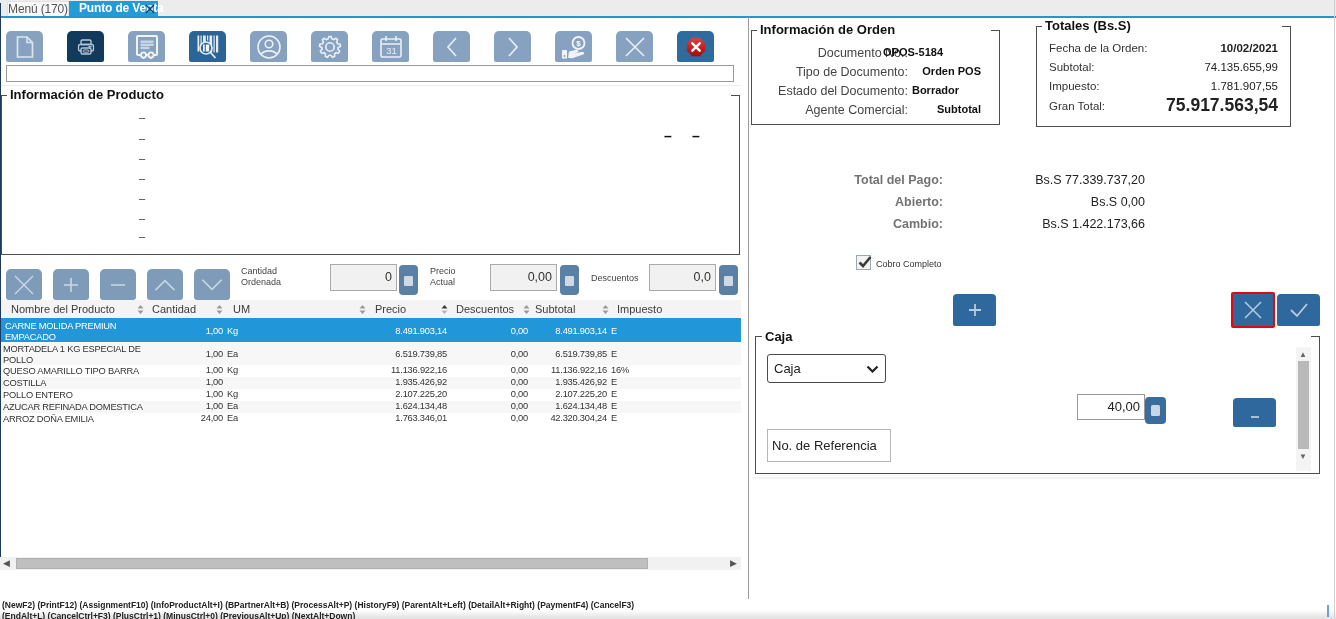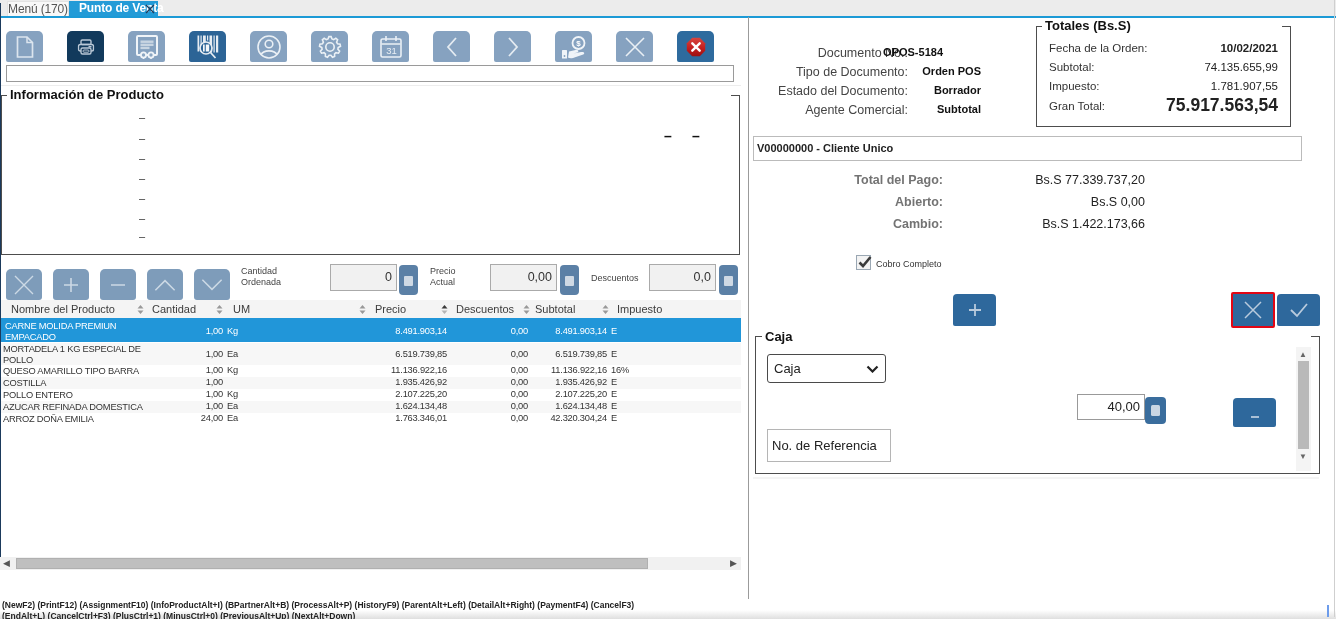--- a/index.html
+++ b/index.html
@@ -355,44 +355,48 @@
     <div class="cell" style="left:611px;">E</div>
   </div>
 
   <div id="hscroll" class="abs"></div>
   <div class="sarr abs" style="left:3px;">◀</div>
   <div id="hthumb" class="abs"></div>
   <div class="sarr abs" style="left:730px;">▶</div>
 
   <div id="vdiv" class="abs"></div>
 
+  <div id="fsorden" class="fs abs">
+    <div class="tick-l"></div>
+      <div class="tick-r"></div>
+    <div class="leg">Información de Orden</div>
+  </div>
   <div class="rlab" style="left:758px; top:46px; width:150px;">Documento No.:</div>
   <div class="rval" style="left:842px; top:46px; width:101px;">OPOS-5184</div>
   <div class="rlab" style="left:758px; top:65px; width:150px;">Tipo de Documento:</div>
   <div class="rval" style="left:880px; top:65px; width:101px;">Orden POS</div>
   <div class="rlab" style="left:758px; top:84px; width:150px;">Estado del Documento:</div>
-  <div class="rval" style="left:880px; top:84px; width:101px;padding-left:8px;">Borrador</div>
+  <div class="rval" style="left:858px; top:84px; width:101px;padding-left:8px;">Borrador</div>
   <div class="rlab" style="left:758px; top:103px; width:150px;">Agente Comercial:</div>
   <div class="rval" style="left:880px; top:103px; width:101px;">Subtotal</div>
 
   <div id="fstot" class="fs abs">
     <div class="tick-l"></div>
       <div class="tick-r"></div>
     <div class="leg">Totales (Bs.S)</div>
   </div>
   <div class="tlab" style="left:1049px; top:42px;">Fecha de la Orden:</div>
   <div class="tval" style="left:1178px; top:42px; width:100px; font-weight:bold;">10/02/2021</div>
   <div class="tlab" style="left:1049px; top:61px;">Subtotal:</div>
   <div class="tval" style="left:1178px; top:61px; width:100px;">74.135.655,99</div>
   <div class="tlab" style="left:1049px; top:80px;">Impuesto:</div>
   <div class="tval" style="left:1178px; top:80px; width:100px;">1.781.907,55</div>
   <div class="tlab" style="left:1049px; top:100px;">Gran Total:</div>
   <div class="tval" style="left:1128px; top:95px; width:150px; font-weight:bold; font-size:17.5px;">75.917.563,54</div>
 
-  <div id="cliente" class="abs">V00000000 - Cliente Unico</div>
 
   <div class="paylab" style="left:793px; top:173px; width:150px;">Total del Pago:</div>
   <div class="payval" style="left:995px; top:173px; width:150px;">Bs.S 77.339.737,20</div>
   <div class="paylab" style="left:793px; top:195px; width:150px;">Abierto:</div>
   <div class="payval" style="left:995px; top:195px; width:150px;">Bs.S 0,00</div>
   <div class="paylab" style="left:793px; top:217px; width:150px;">Cambio:</div>
   <div class="payval" style="left:995px; top:217px; width:150px;">Bs.S 1.422.173,66</div>
 
   <div id="chk" class="abs">
       <svg width="15" height="14" viewBox="0 0 15 14" style="position:absolute; left:0px; top:-1px;">

